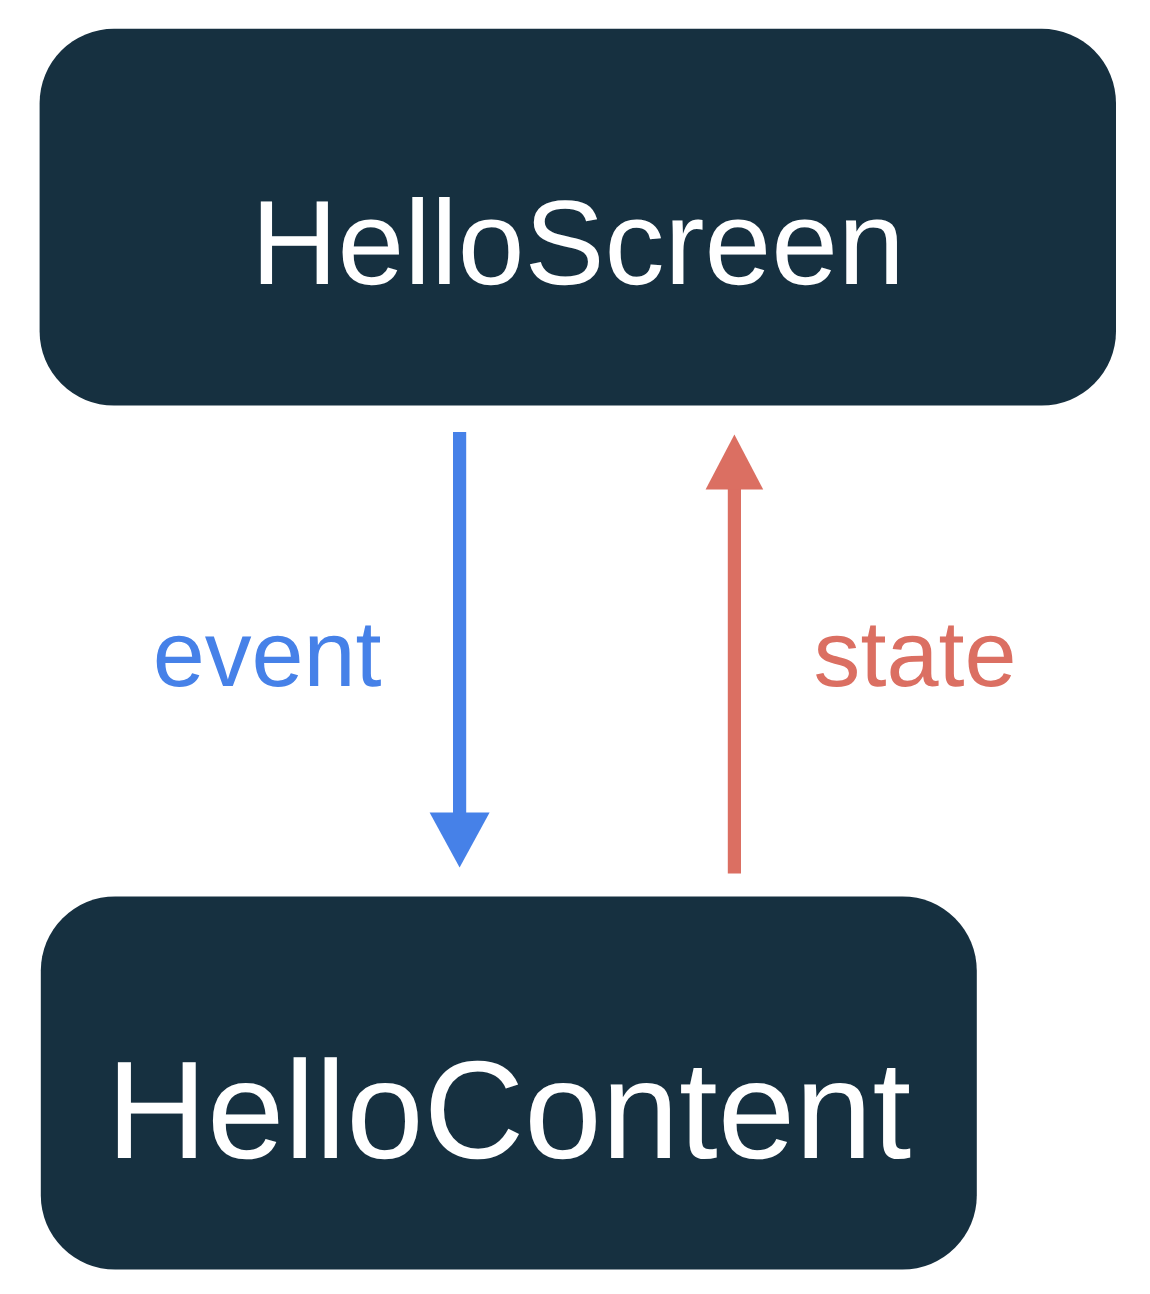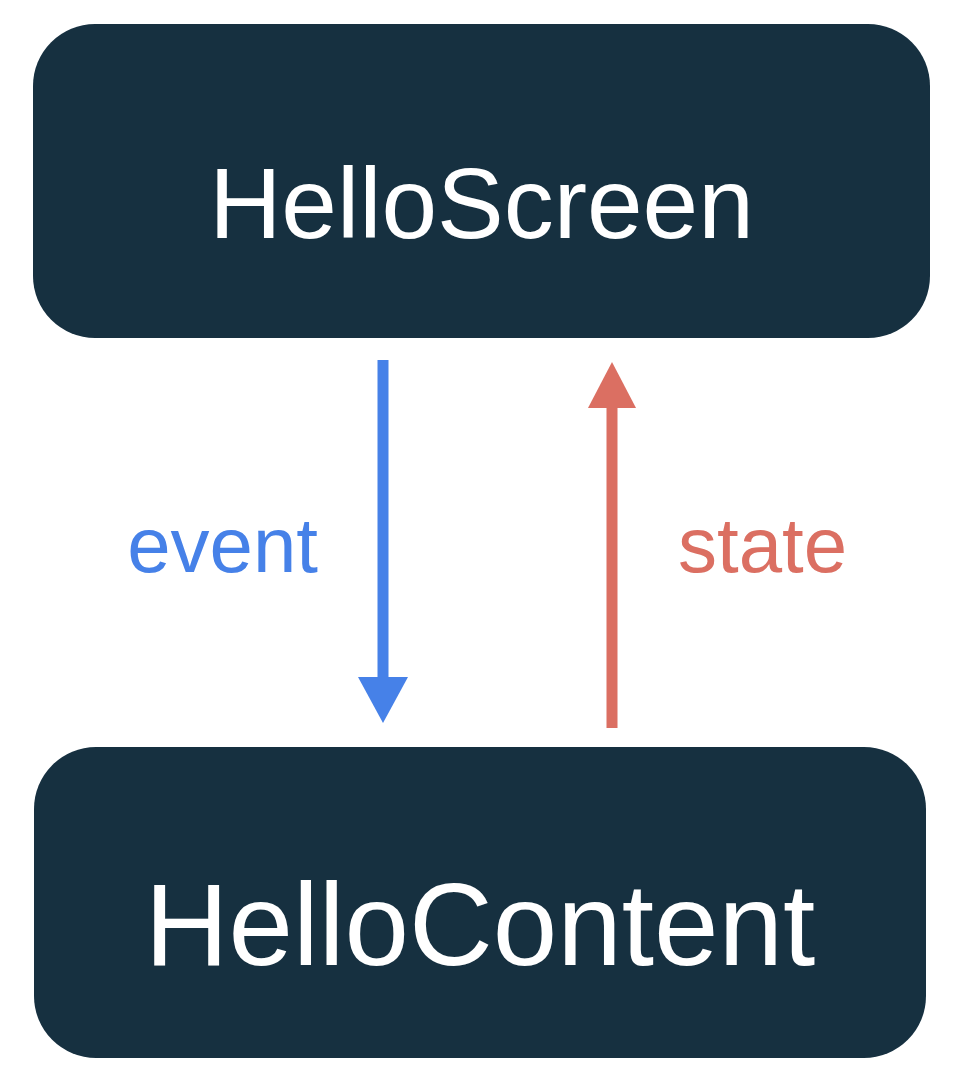--- a/index.html
+++ b/index.html
@@ -31,21 +31,21 @@
   }
   .node-box.top {
     left: 33px;
     top: 24px;
     width: 897px;
     height: 314px;
   }
   .node-box.bottom {
     left: 34px;
     top: 747px;
-    width: 892px;
+    width: 780px;
     height: 311px;
   }
   .node-label {
     color: var(--box-text);
     font-weight: 400;
     letter-spacing: 0px;
     white-space: nowrap;
     margin-top: 44px;
   }
   .node-box.top .node-label { font-size: 100px; }

